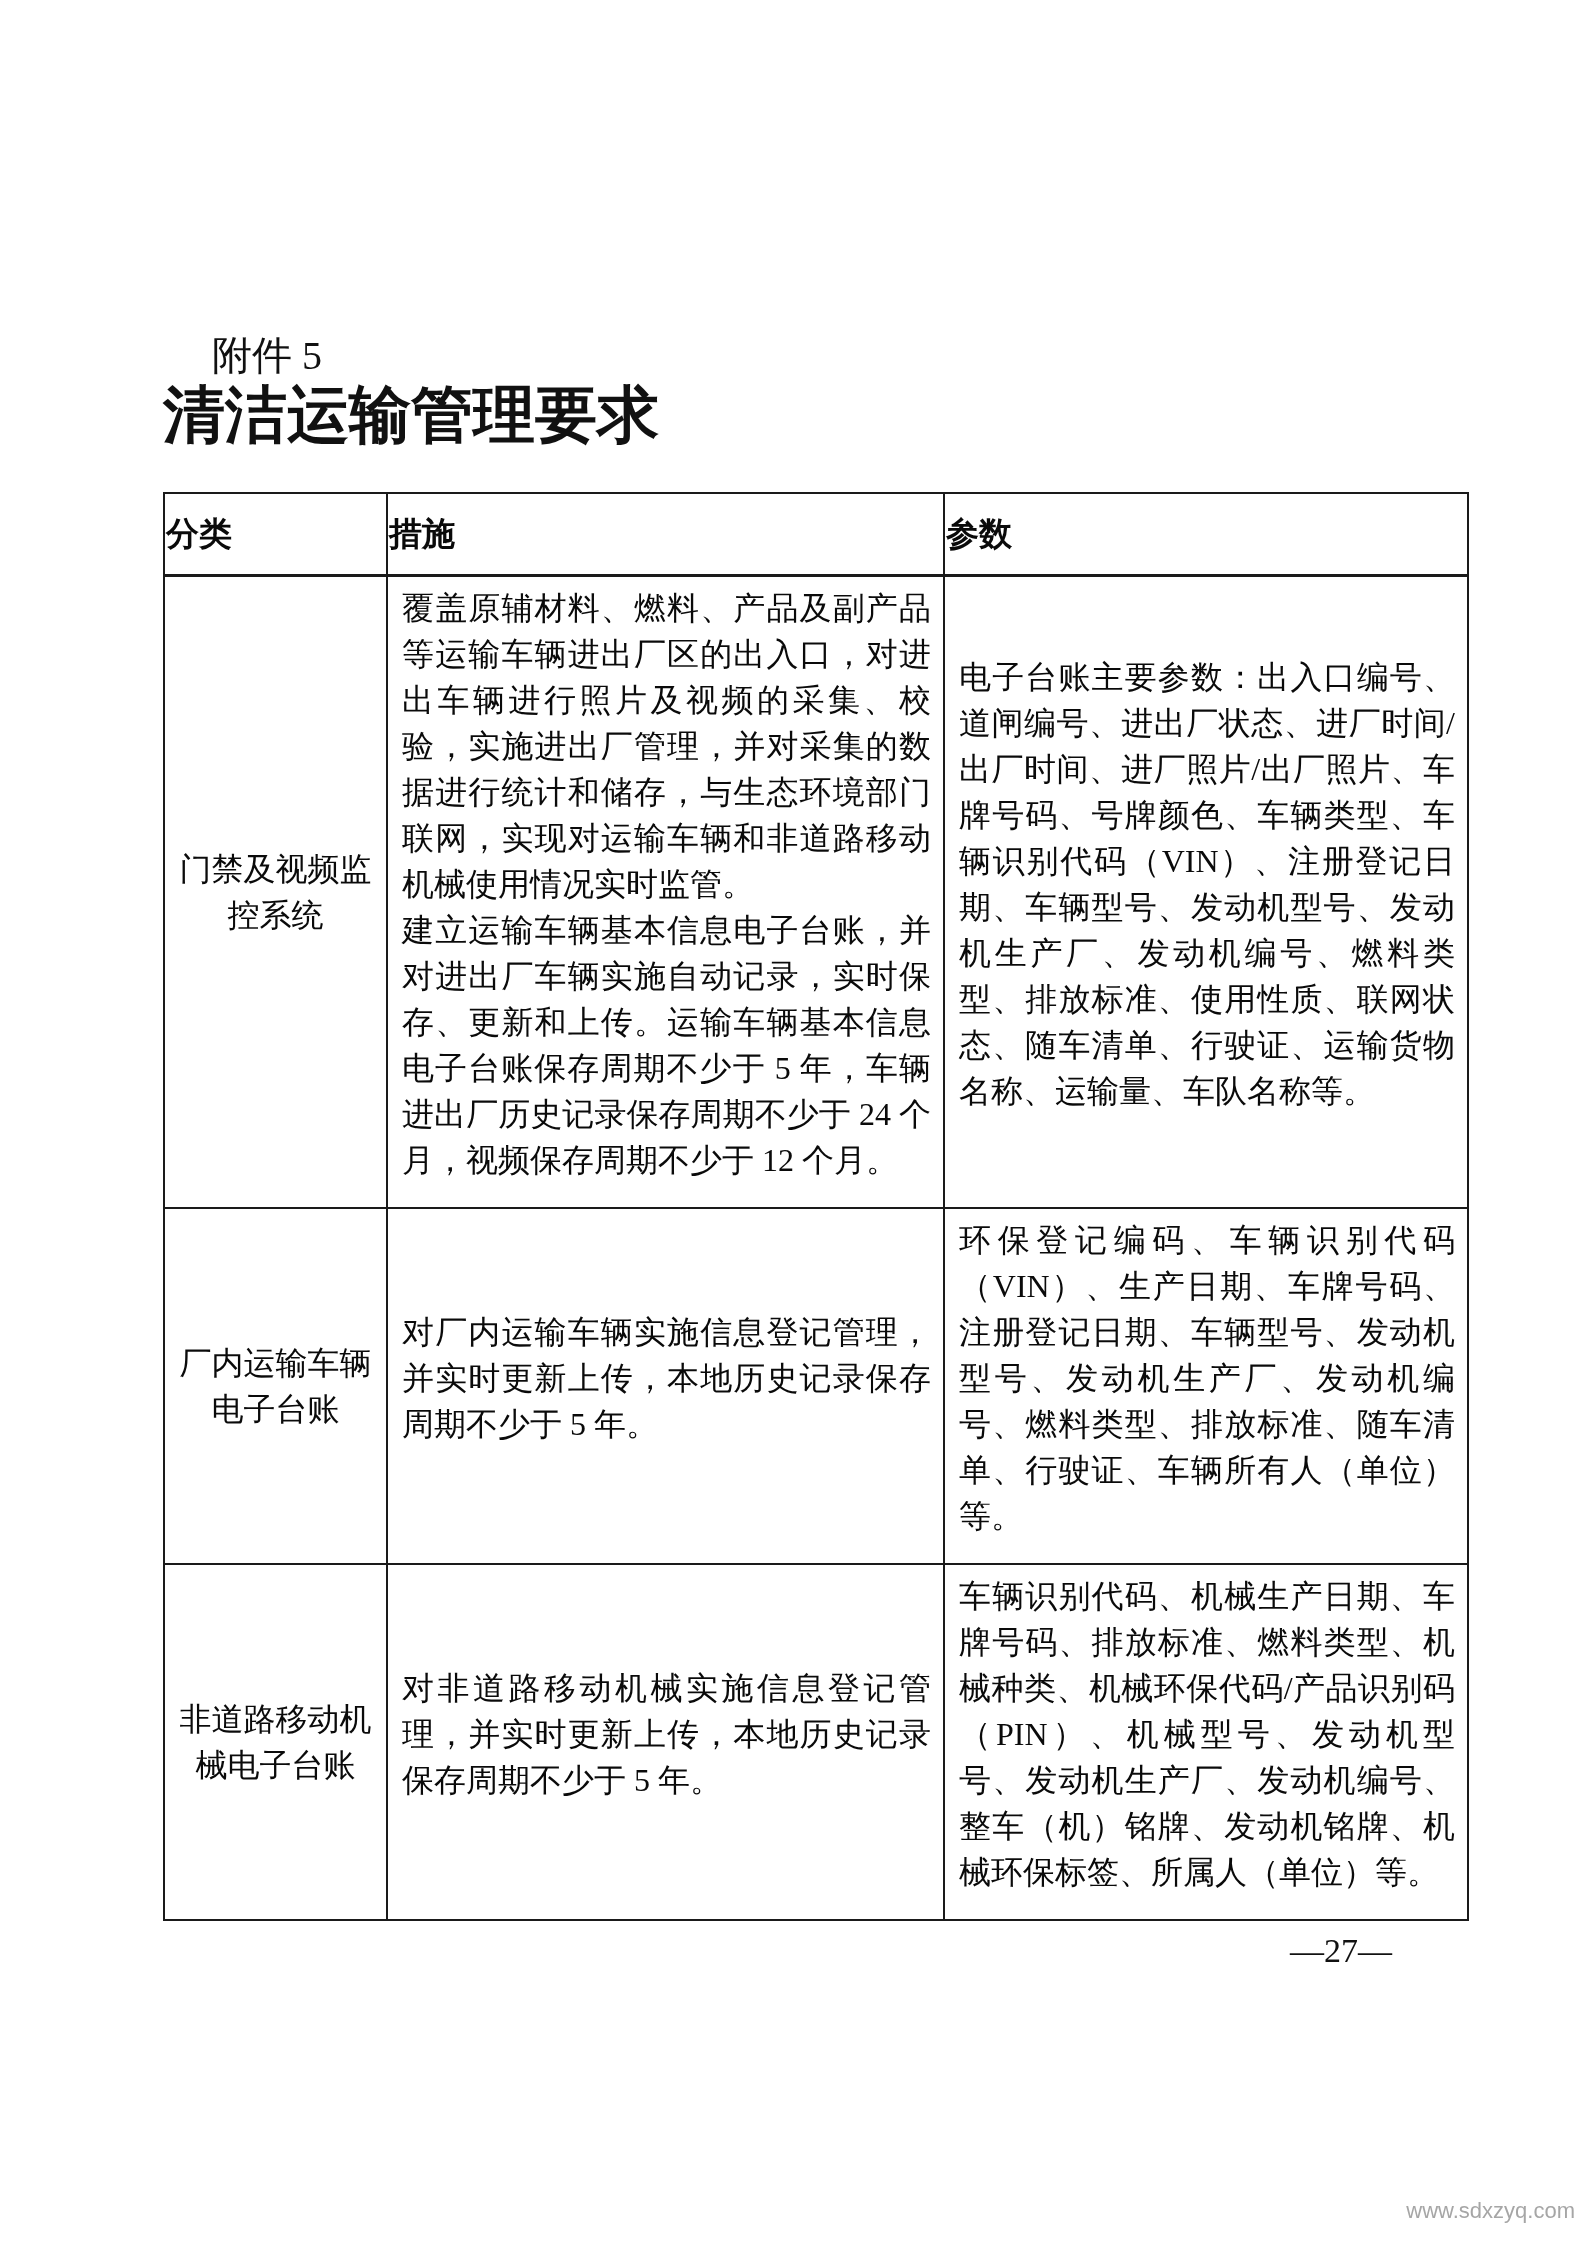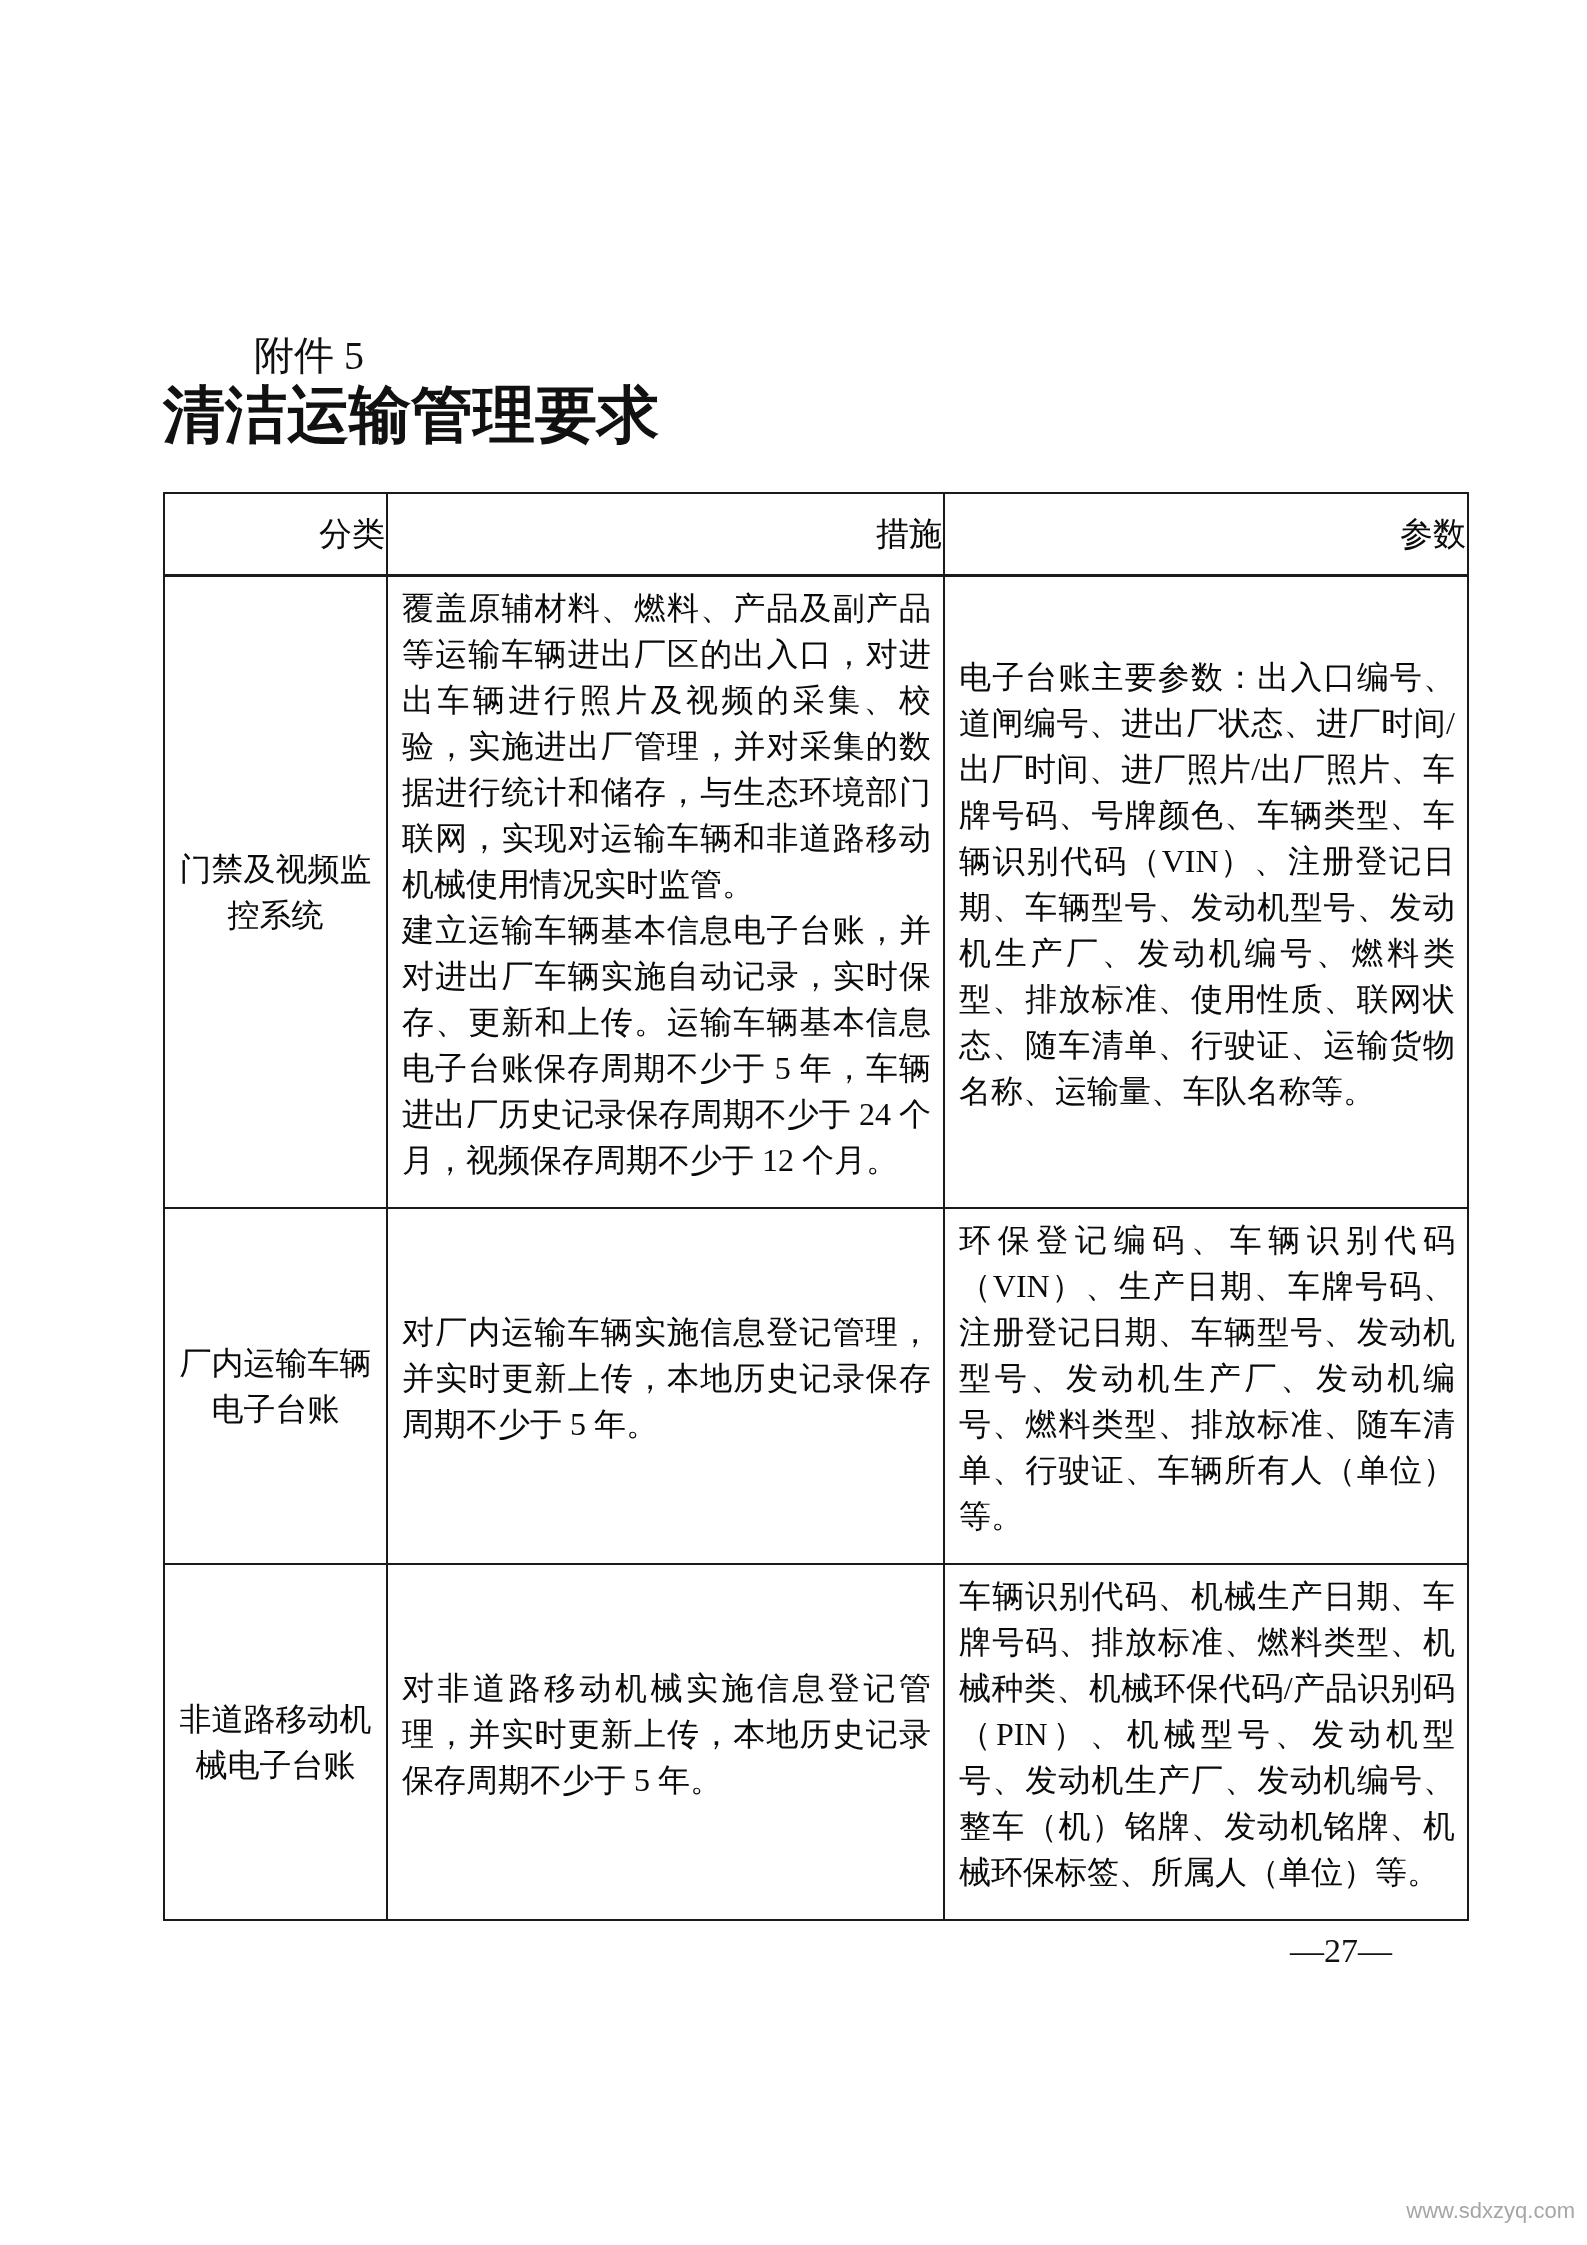--- a/index.html
+++ b/index.html
@@ -16,21 +16,20 @@
     font-family: "Liberation Serif", "DejaVu Serif", serif;
     overflow: hidden;
   }
   .attachment {
     position: absolute;
     left: 212px;
     top: 334px;
     font-size: 40px;
     line-height: 1.1;
     color: #111111;
-    margin-left: 42px;
   }
   .title {
     position: absolute;
     left: 163px;
     top: 372px;
     width: 1304px;
     margin: 0;
     font-size: 62px;
     font-weight: bold;
     line-height: 1.4;
@@ -47,23 +46,24 @@
   }
   table.main-table th,
   table.main-table td {
     border: 2px solid #1a1a1a;
     font-weight: normal;
     color: #0a0a0a;
   }
   table.main-table thead th {
     height: 78px;
     font-size: 33px;
-    text-align: right;
+    text-align: left;
     vertical-align: middle;
     border-bottom-width: 3px;
+    font-weight: bold;
   }
   td.cat {
     text-align: center;
     vertical-align: middle;
     font-size: 32px;
     line-height: 46px;
     padding: 6px 10px;
   }
   td.mea, td.par {
     vertical-align: middle;

